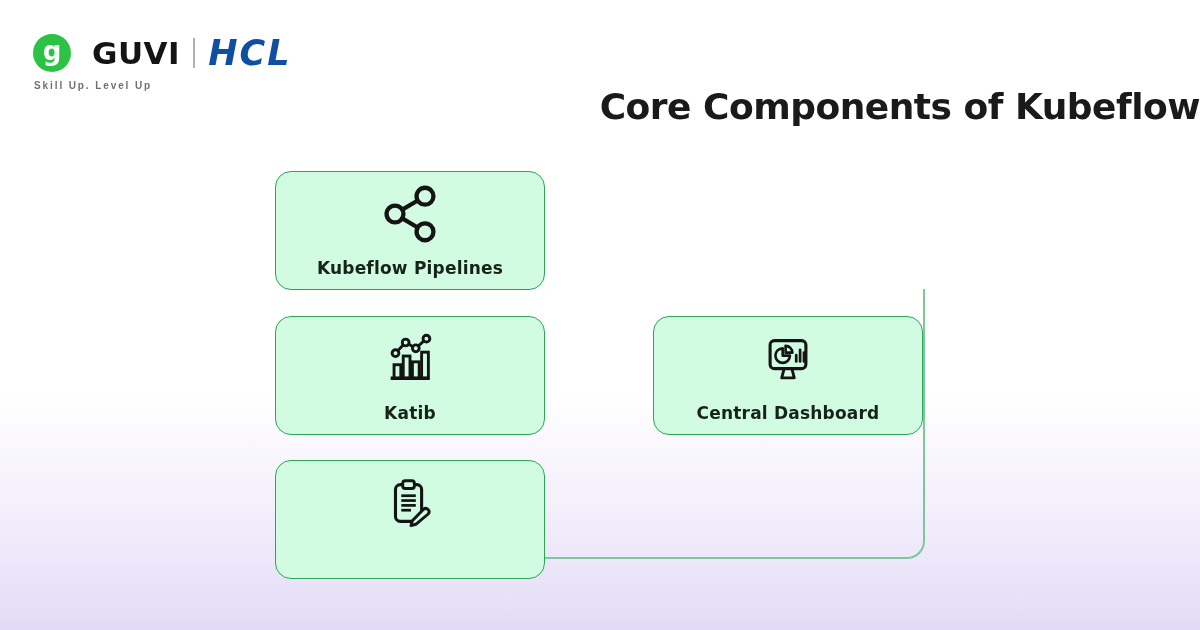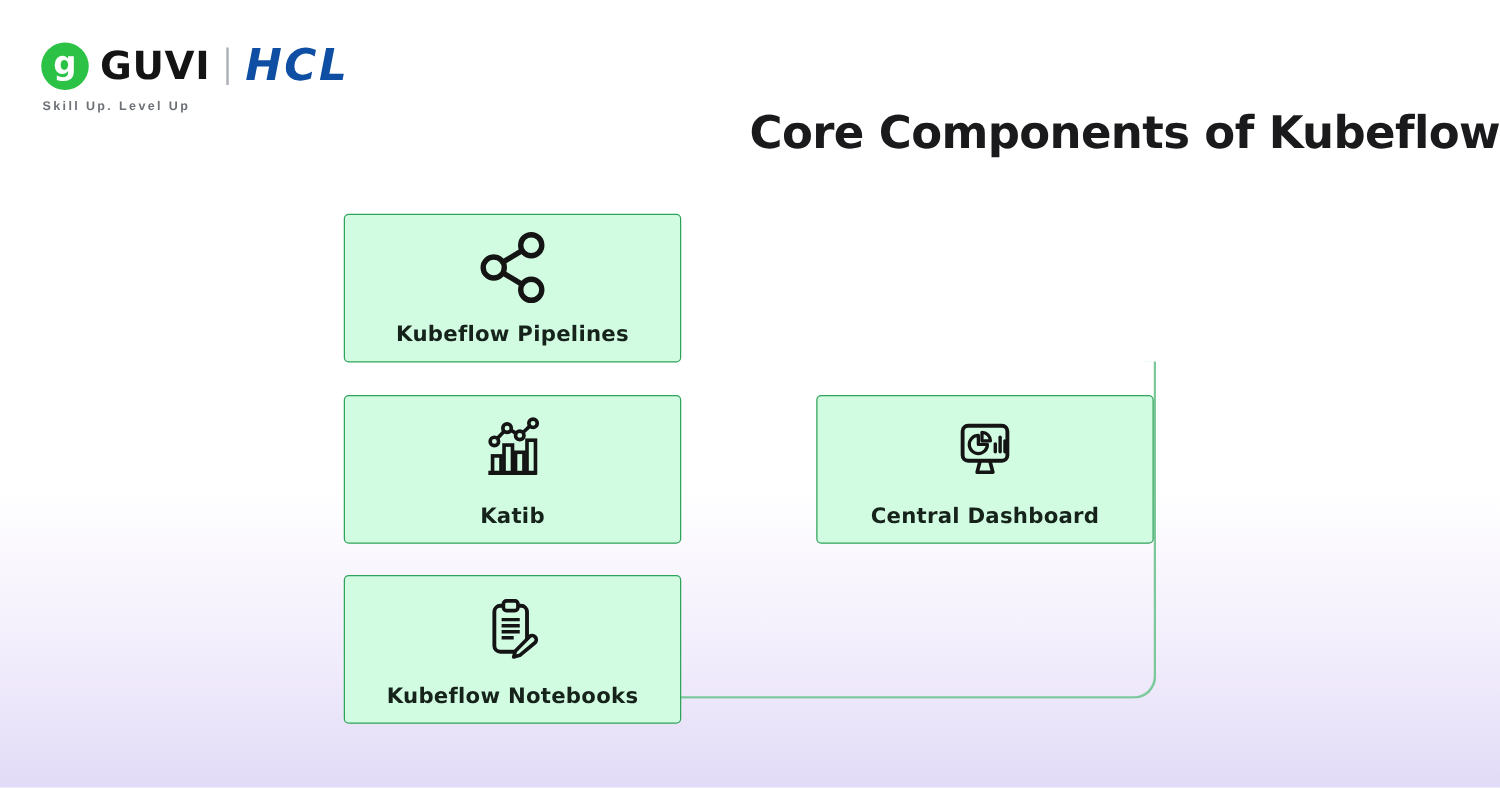--- a/index.html
+++ b/index.html
@@ -10,21 +10,21 @@
   }
   
   .brand-row{position:absolute;left:33px;top:33px;display:flex;align-items:center;}
   .guvi-mark{
     width:38px;height:38px;border-radius:50%;background:var(--guvi-green);
     display:flex;align-items:center;justify-content:center;
     color:#ffffff;font-family:"DejaVu Sans",sans-serif;font-weight:700;font-size:26px;line-height:1;
     padding-bottom:4px;box-sizing:border-box;
   }
   .guvi-name{
-    margin-left:9px;font-family:"DejaVu Sans",sans-serif;font-weight:700;
+    margin-left:21px;font-family:"DejaVu Sans",sans-serif;font-weight:700;
     font-size:31px;color:#141414;letter-spacing:0.5px;
   }
   .brand-divider{width:2px;height:30px;background:#aeb2b8;margin:0 13px;}
   .hcl-name{
     font-family:"DejaVu Sans",sans-serif;font-weight:700;font-style:italic;
     font-size:35px;color:var(--hcl-blue);letter-spacing:2px;
   }
   .tagline{
     position:absolute;left:34px;top:80px;
     font-size:10px;letter-spacing:1.9px;color:var(--tagline-gray);font-weight:600;text-align:right;
@@ -40,21 +40,21 @@
     position:absolute;left:544px;top:289px;width:379px;height:268px;
     border-right:2.5px solid var(--connector);
     border-bottom:2.5px solid var(--connector);
     border-bottom-right-radius:18px;
   }
   
   .card{
     position:absolute;width:270px;height:119px;box-sizing:border-box;
     background:var(--card-fill);
     border:1.8px solid var(--card-border);
-    border-radius:4px;
+    border-radius:16px;
   }
   .card .icon{position:absolute;top:11px;left:0;right:0;display:flex;justify-content:center;}
   .card .icon svg{color:var(--icon-stroke);}
   .card .label{
     position:absolute;left:0;right:0;bottom:11px;text-align:center;
     font-size:17px;font-weight:700;color:var(--label-text);letter-spacing:0.2px;
     font-family:"DejaVu Sans",sans-serif;
   }
   #card-pipelines{left:275px;top:171px;}
   #card-kfserving{left:653px;top:171px;}
@@ -137,16 +137,15 @@
       <svg width="62" height="60" viewBox="0 0 64 62" fill="none" stroke="currentColor" stroke-width="3.2" stroke-linejoin="round">
         <rect x="17" y="13" width="27" height="38" rx="5"></rect>
         <rect class="mask-fill" x="24.5" y="9" width="12" height="8" rx="2.5" stroke-width="3"></rect>
         <line x1="23" y1="24.5" x2="38" y2="24.5" stroke-width="2.8"></line>
         <line x1="23" y1="29.5" x2="38" y2="29.5" stroke-width="2.8"></line>
         <line x1="23" y1="34.5" x2="38" y2="34.5" stroke-width="2.8"></line>
         <line x1="23" y1="39.5" x2="33" y2="39.5" stroke-width="2.8"></line>
         <path class="mask-fill" d="M38 54 L33 55.4 L34.4 50.4 L46 38.6 A3.4 3.4 0 0 1 50.8 43.4 Z" stroke-width="3"></path>
       </svg>
     </div>
-    <div class="label">Kubeflow Notebooks</div>
   </div>
 
 </div>
 
 </body></html>

